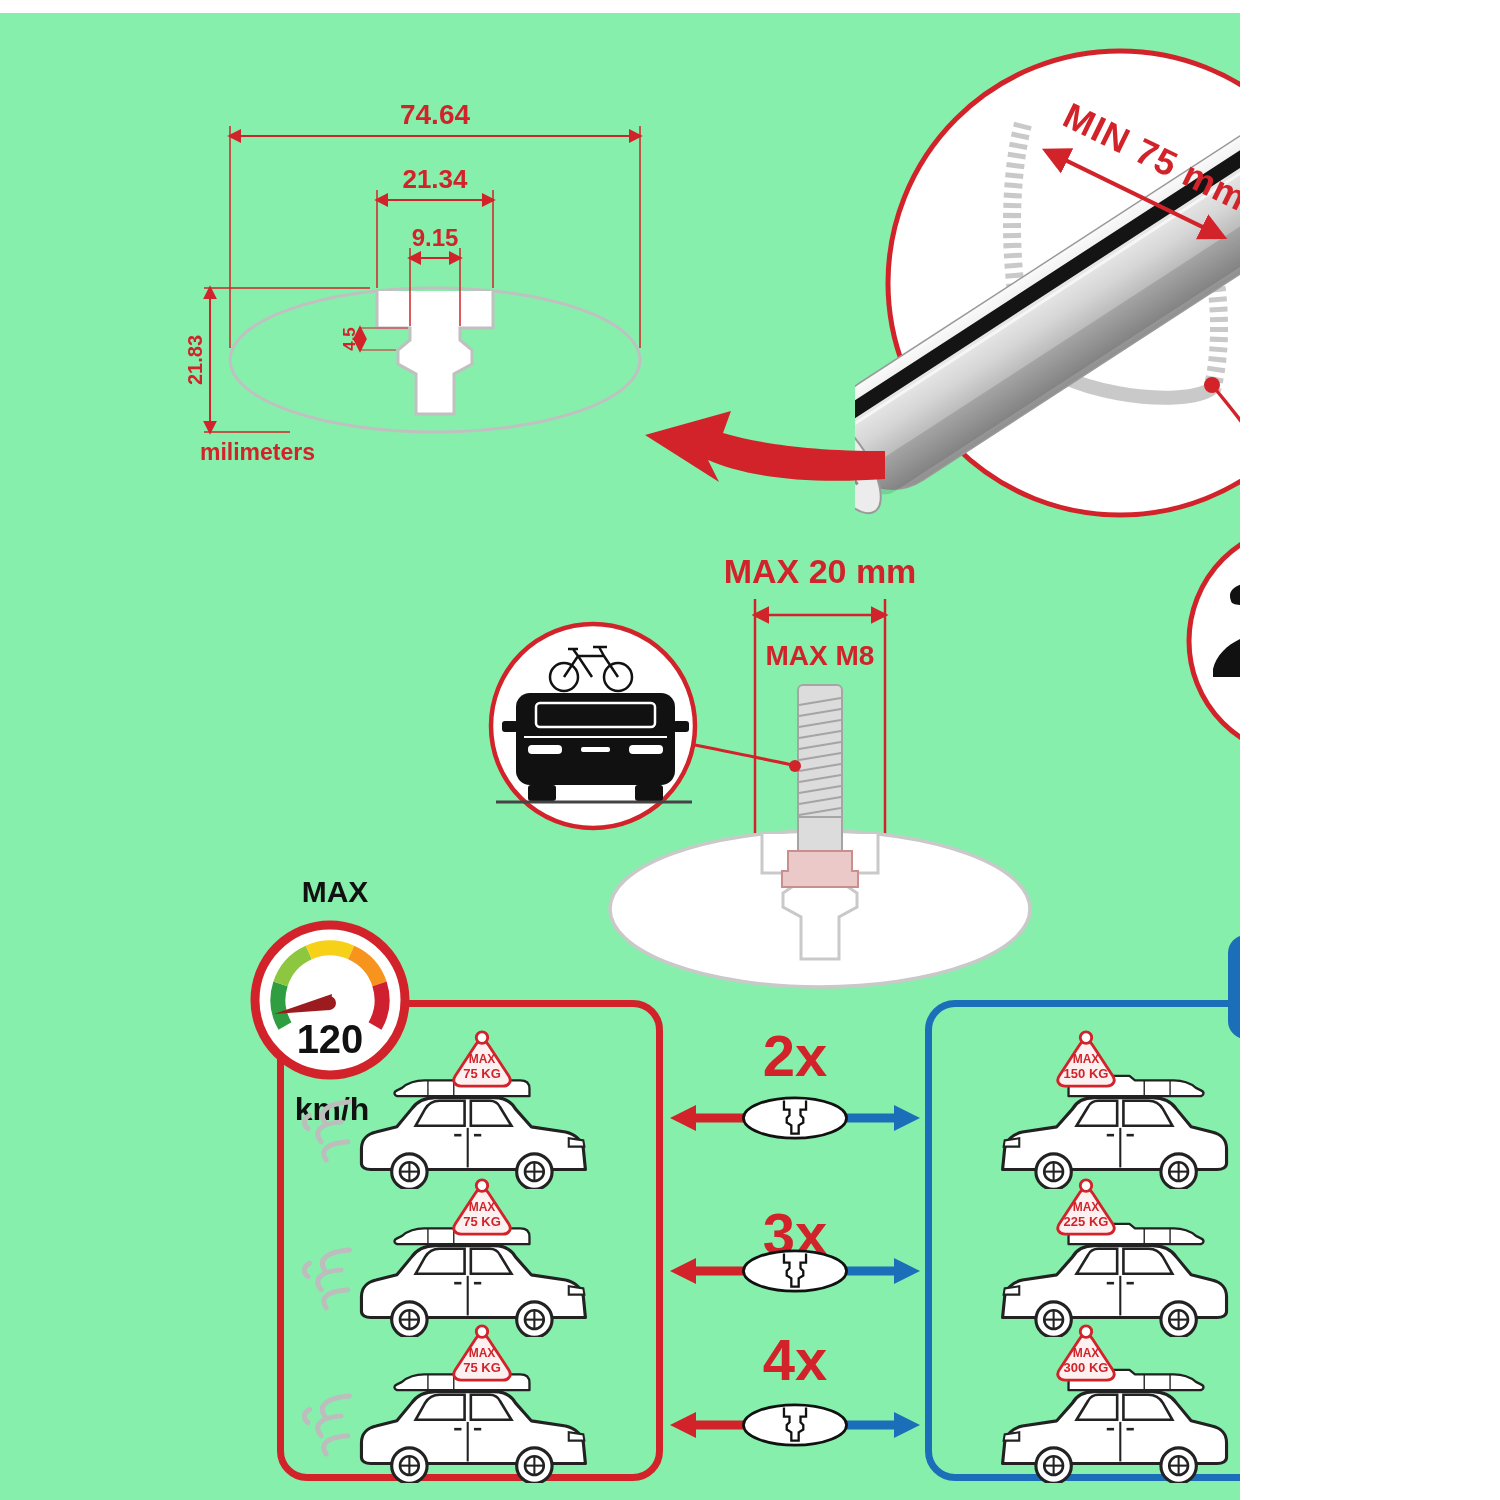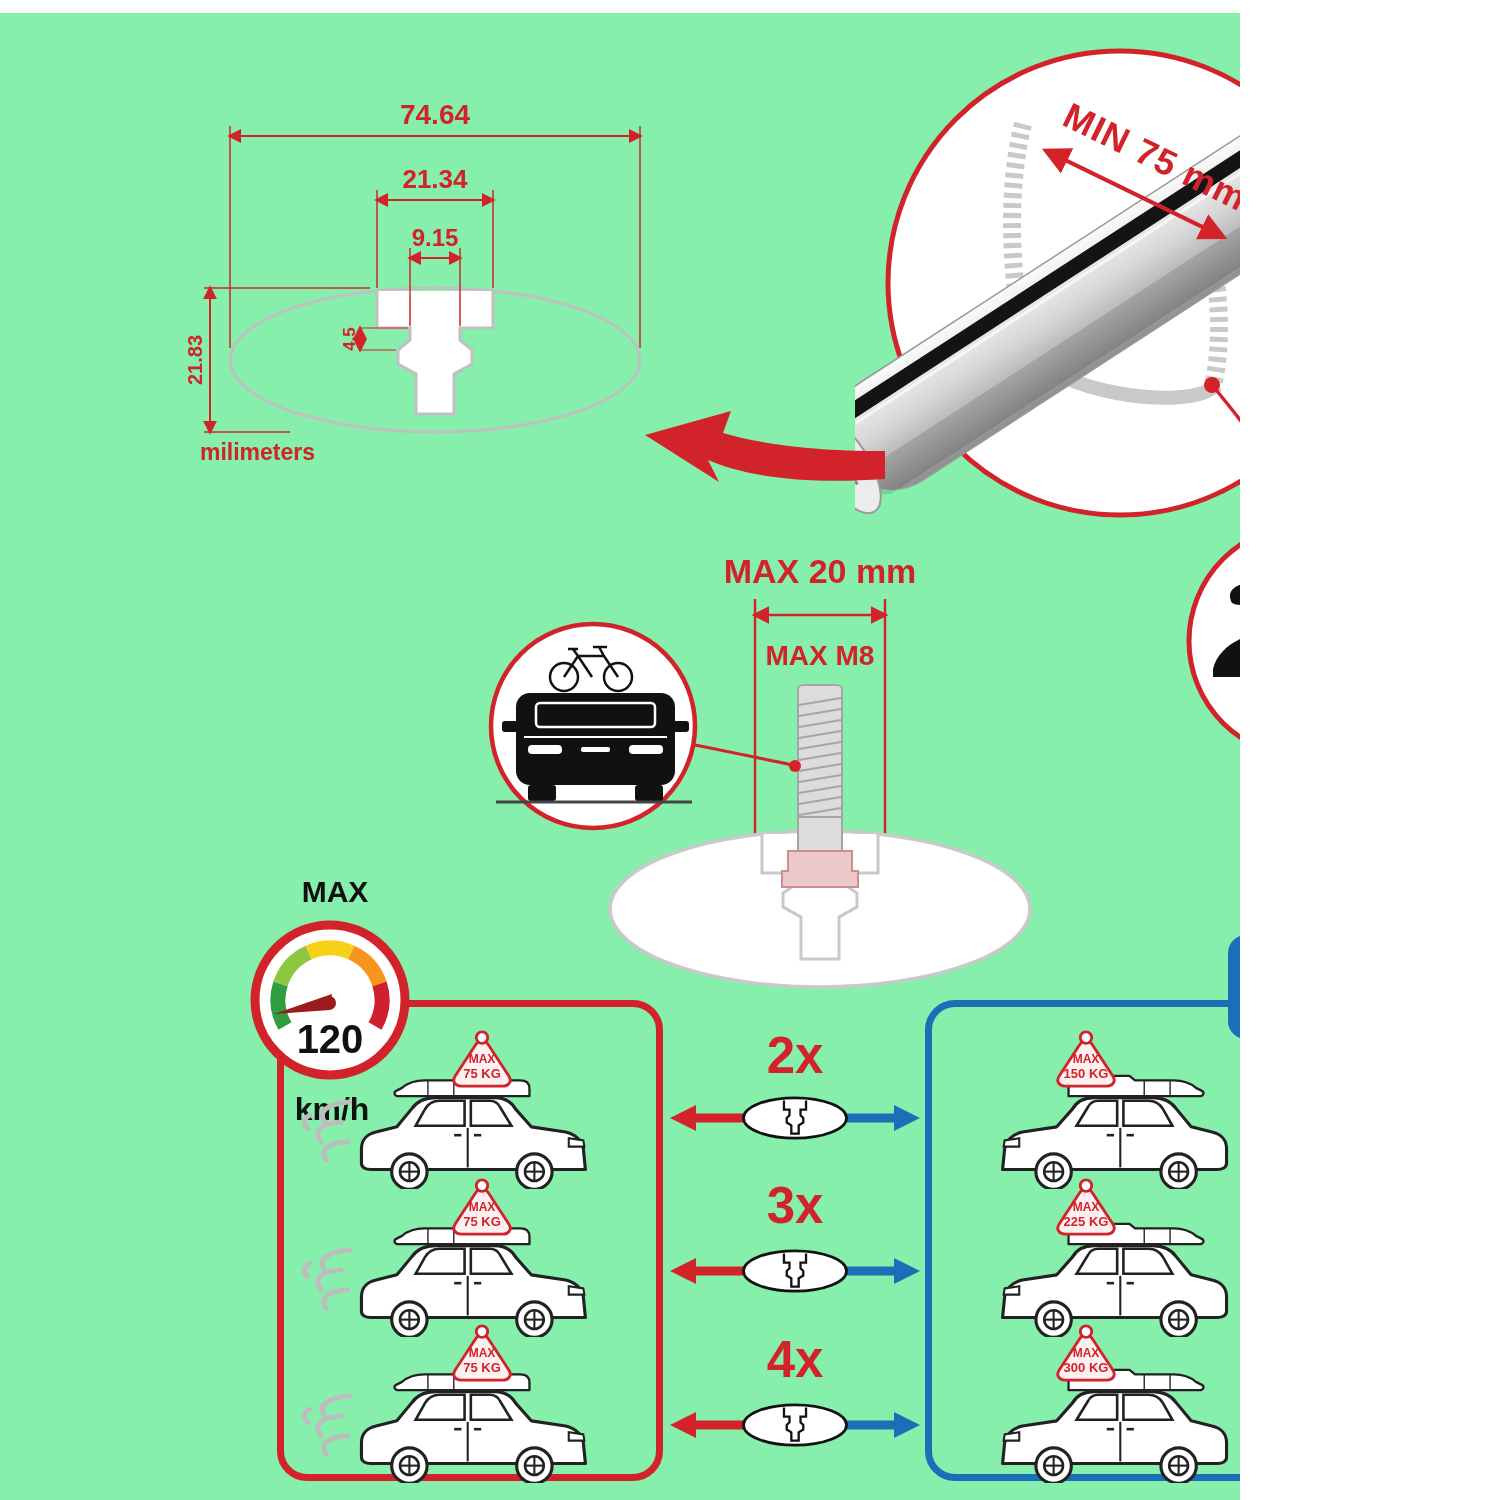--- a/index.html
+++ b/index.html
@@ -7,21 +7,21 @@
           font-family:"Liberation Sans",sans-serif;margin-top:13px;}
   .sec{position:absolute;display:block;}
   svg{display:block;}
   svg text{font-family:"Liberation Sans",sans-serif;}
   .dim{fill:#d2232a;font-weight:700;}
   .red-big{fill:#d2232a;font-weight:700;}
   .frame{position:absolute;border-radius:30px;background:transparent;}
   .frame-red{border:7px solid #d2232a;}
   .frame-blue{border:7px solid #1a6fb8;}
   .mult{position:absolute;width:120px;text-align:center;color:#d2232a;
-        font-size:51px;font-weight:700;line-height:50px;}
+        font-size:58px;font-weight:700;line-height:50px;}
   .blk-label{position:absolute;text-align:center;color:#111;font-weight:700;}
   .p-sign{position:absolute;left:1228px;top:922px;width:104px;height:104px;
           background:#1a6fb8;border-radius:18px;}
   .p-letter{position:absolute;left:20px;top:0px;font-size:78px;font-weight:700;color:#fff;}
   .p-ark{position:absolute;right:5px;bottom:8px;background:#fff;color:#1a6fb8;
          font-weight:700;font-size:25px;padding:2px 7px;border-radius:8px;}
   .overlay{position:absolute;left:0;top:0;z-index:40;pointer-events:none;}
   .badge-t1{fill:#d2232a;font-size:12px;font-weight:700;text-anchor:middle;}
   .badge-t2{fill:#d2232a;font-size:13px;font-weight:700;text-anchor:middle;}
 </style>
@@ -297,21 +297,21 @@
 
   <div class="mult" style="left:735px;top:1018px;">2x</div>
   <svg class="sec" style="left:668px;top:1075px" width="254" height="60" viewBox="0 0 254 60">
     <line x1="27" y1="30" x2="102" y2="30" stroke="#d2232a" stroke-width="9"></line>
     <polygon points="2,30 28,17 28,43" fill="#d2232a"></polygon>
     <line x1="156" y1="30" x2="227" y2="30" stroke="#1a6fb8" stroke-width="9"></line>
     <polygon points="252,30 226,17 226,43" fill="#1a6fb8"></polygon>
     <use href="#miniprofile" x="70" y="7" width="114" height="46"></use>
   </svg>
 
-  <div class="mult" style="left:735px;top:1168px;">3x</div>
+  <div class="mult" style="left:735px;top:1196px;">3x</div>
   <svg class="sec" style="left:668px;top:1228px" width="254" height="60" viewBox="0 0 254 60">
     <line x1="27" y1="30" x2="102" y2="30" stroke="#d2232a" stroke-width="9"></line>
     <polygon points="2,30 28,17 28,43" fill="#d2232a"></polygon>
     <line x1="156" y1="30" x2="227" y2="30" stroke="#1a6fb8" stroke-width="9"></line>
     <polygon points="252,30 226,17 226,43" fill="#1a6fb8"></polygon>
     <use href="#miniprofile" x="70" y="7" width="114" height="46"></use>
   </svg>
 
   <div class="mult" style="left:735px;top:1322px;text-align:center;">4x</div>
   <svg class="sec" style="left:668px;top:1382px" width="254" height="60" viewBox="0 0 254 60">

